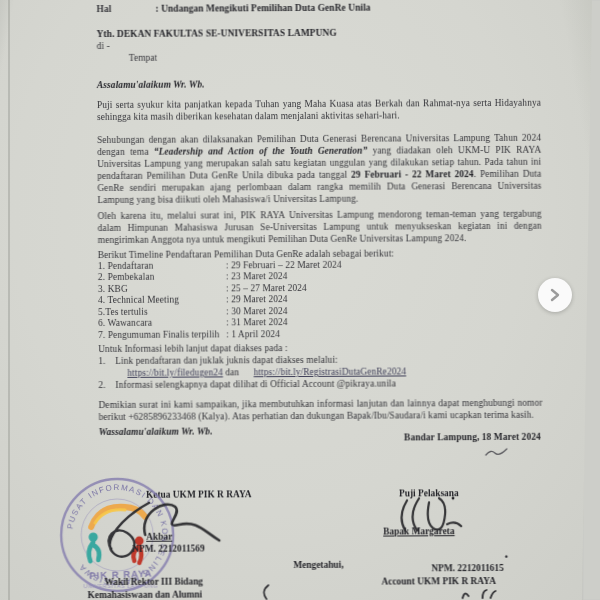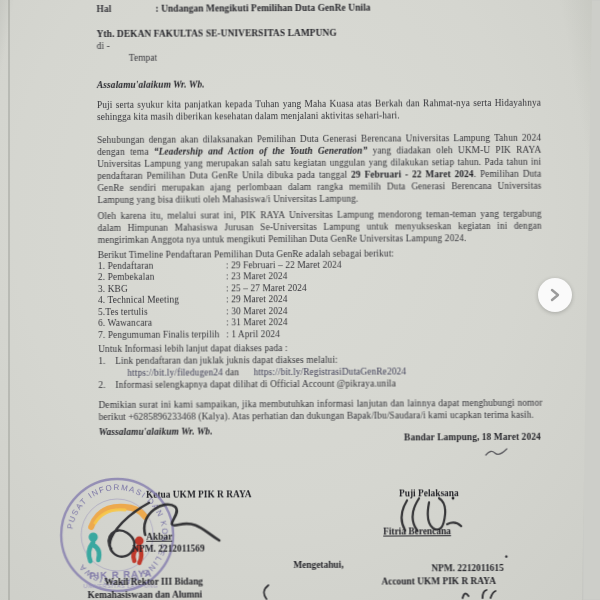--- a/index.html
+++ b/index.html
@@ -23,21 +23,21 @@
   .bi{font-weight:bold;font-style:italic;color:#26262b;}
   .row{display:flex;}
   .hal-label{width:59px;flex:none;font-weight:bold;}
   .indent{padding-left:32px;}
   .just{text-align:justify;}
   .tl-row{display:flex;line-height:11.45px;}
   .tl-label{width:128px;flex:none;}
   .tl-date{flex:1;}
   .num-item{display:flex;}
   .num{width:17px;flex:none;}
-  a.link{color:#3f3f58;cursor:pointer;padding-left:12px;}
+  a.link{color:#3f3f58;text-decoration:underline;cursor:pointer;padding-left:12px;}
   .place-date{text-align:right;margin-top:-5px;padding-right:2px;}
   .abs{position:absolute;}
   .sig-title{font-weight:bold;color:#26262b;font-size:9.4px;}
   .sig-name{font-weight:bold;color:#26262b;font-size:9.4px;text-decoration:underline;}
   .sig-npm{font-weight:bold;color:#26262b;font-size:9.4px;}
   
   .next-btn{position:absolute;left:538px;top:278px;width:34px;height:34px;border-radius:50%;
     background:#fafafa;box-shadow:0 1px 4px rgba(0,0,0,.22);display:flex;align-items:center;justify-content:center;cursor:pointer;}
   svg text{font-family:"Liberation Sans",sans-serif;}
 </style>
@@ -158,21 +158,21 @@
     <svg class="abs" style="left:130px;top:494px;" width="110" height="58" viewBox="0 0 110 58">
       <path d="M14,40 C8,18 34,4 44,12 C52,19 30,34 48,30 C66,26 72,36 88,46" fill="none" stroke="#232327" stroke-width="2.6" stroke-linecap="round" opacity="0.9"></path>
     </svg>
     <div class="abs sig-name" style="left:145px;top:531px;">Akbar</div>
     <div class="abs sig-npm" style="left:131px;top:543px;">NPM. 2212011569</div>
 
     <svg class="abs" style="left:388px;top:491px;" width="100" height="48" viewBox="0 0 100 48">
       <path d="M18,10 q-10,16 -2,30 M30,8 q-12,18 -2,32 M40,12 q-4,20 4,26 q10,6 12,-14 q1,-12 -6,-16 M58,34 q8,-4 14,2" fill="none" stroke="#232327" stroke-width="2.2" stroke-linecap="round" opacity="0.9"></path>
       <circle cx="64" cy="8" r="1.4" fill="#232327"></circle>
     </svg>
-    <div class="abs sig-name" style="left:382px;top:527px;">Fitria Berencana</div>
+    <div class="abs sig-name" style="left:382px;top:527px;">Bapak Margareta</div>
     <div class="abs sig-npm" style="left:382px;top:564px;margin-left:48px;">NPM. 2212011615</div>
     <div class="abs" style="left:503px;top:545px;font-weight:bold;">.</div>
 
     <div class="abs sig-title" style="left:292px;top:560px;">Mengetahui,</div>
 
     <div class="abs sig-title" style="left:103px;top:576px;">Wakil Rektor III Bidang</div>
     <div class="abs sig-title" style="left:86px;top:589px;">Kemahasiswaan dan Alumni</div>
     <div class="abs sig-title" style="left:380px;top:577px;">Account  UKM PIK R RAYA</div>
 
     <svg class="abs" style="left:245px;top:583px;" width="30" height="17" viewBox="0 0 30 17">

